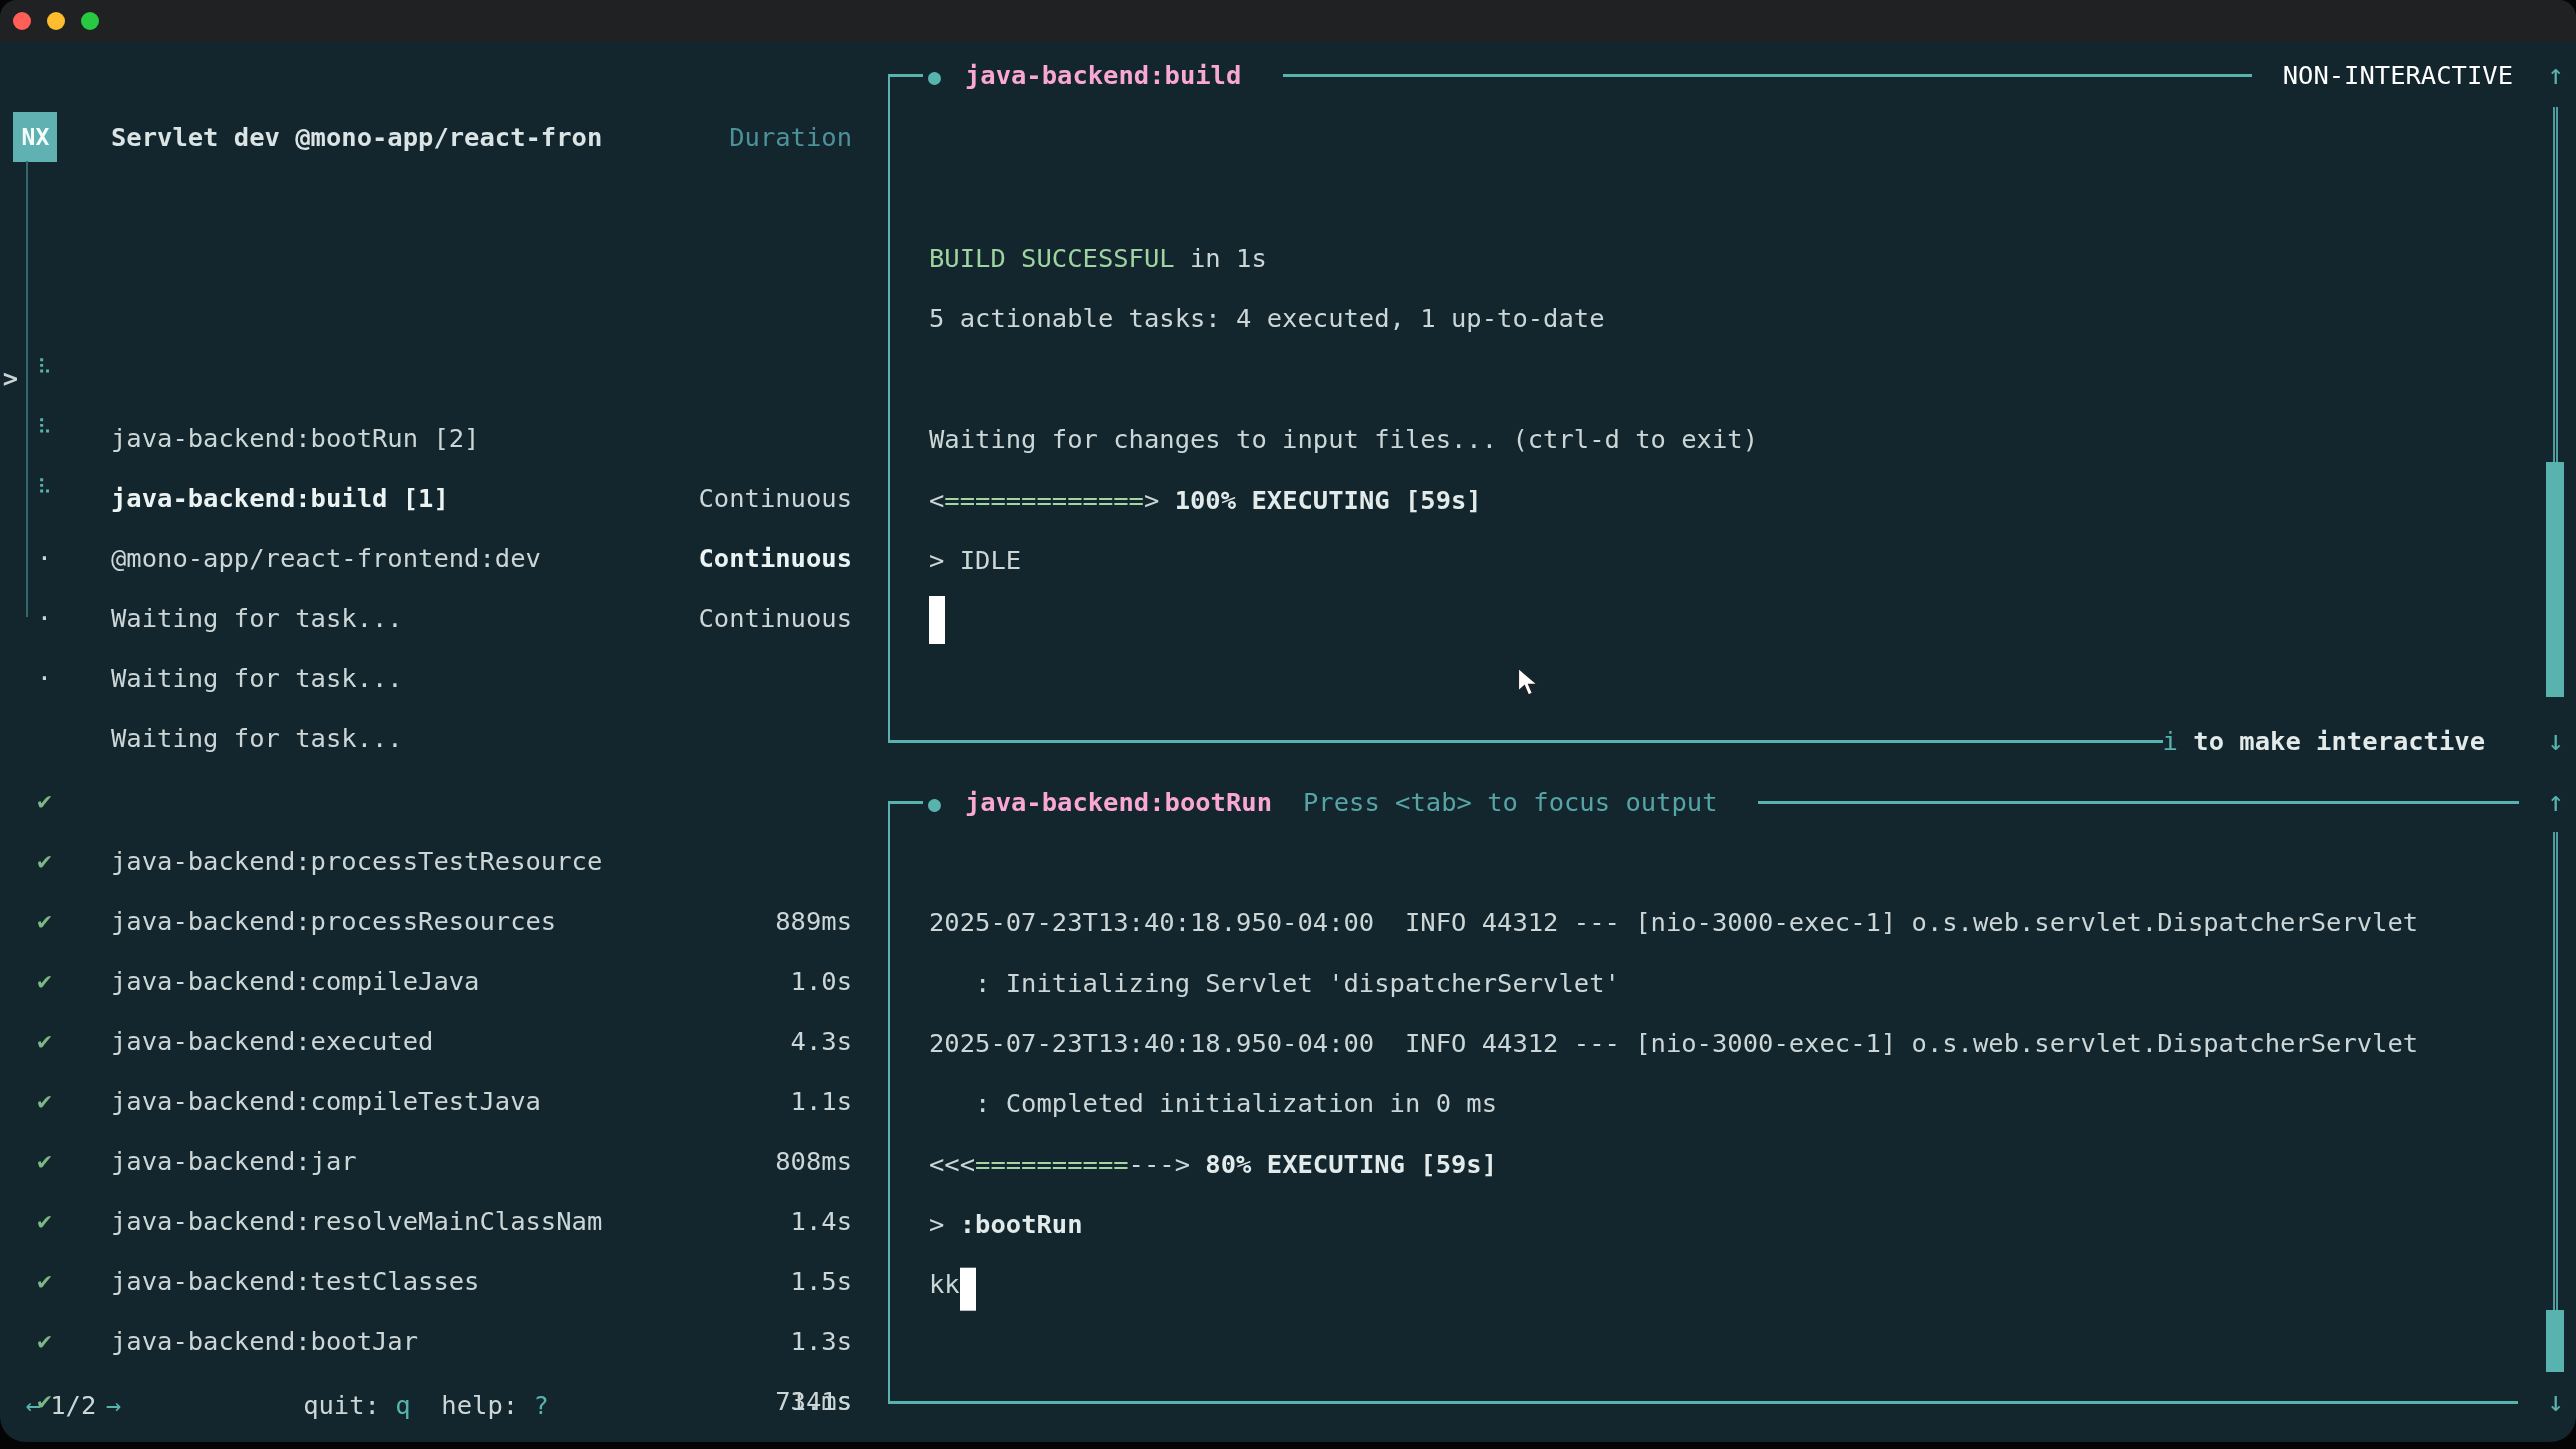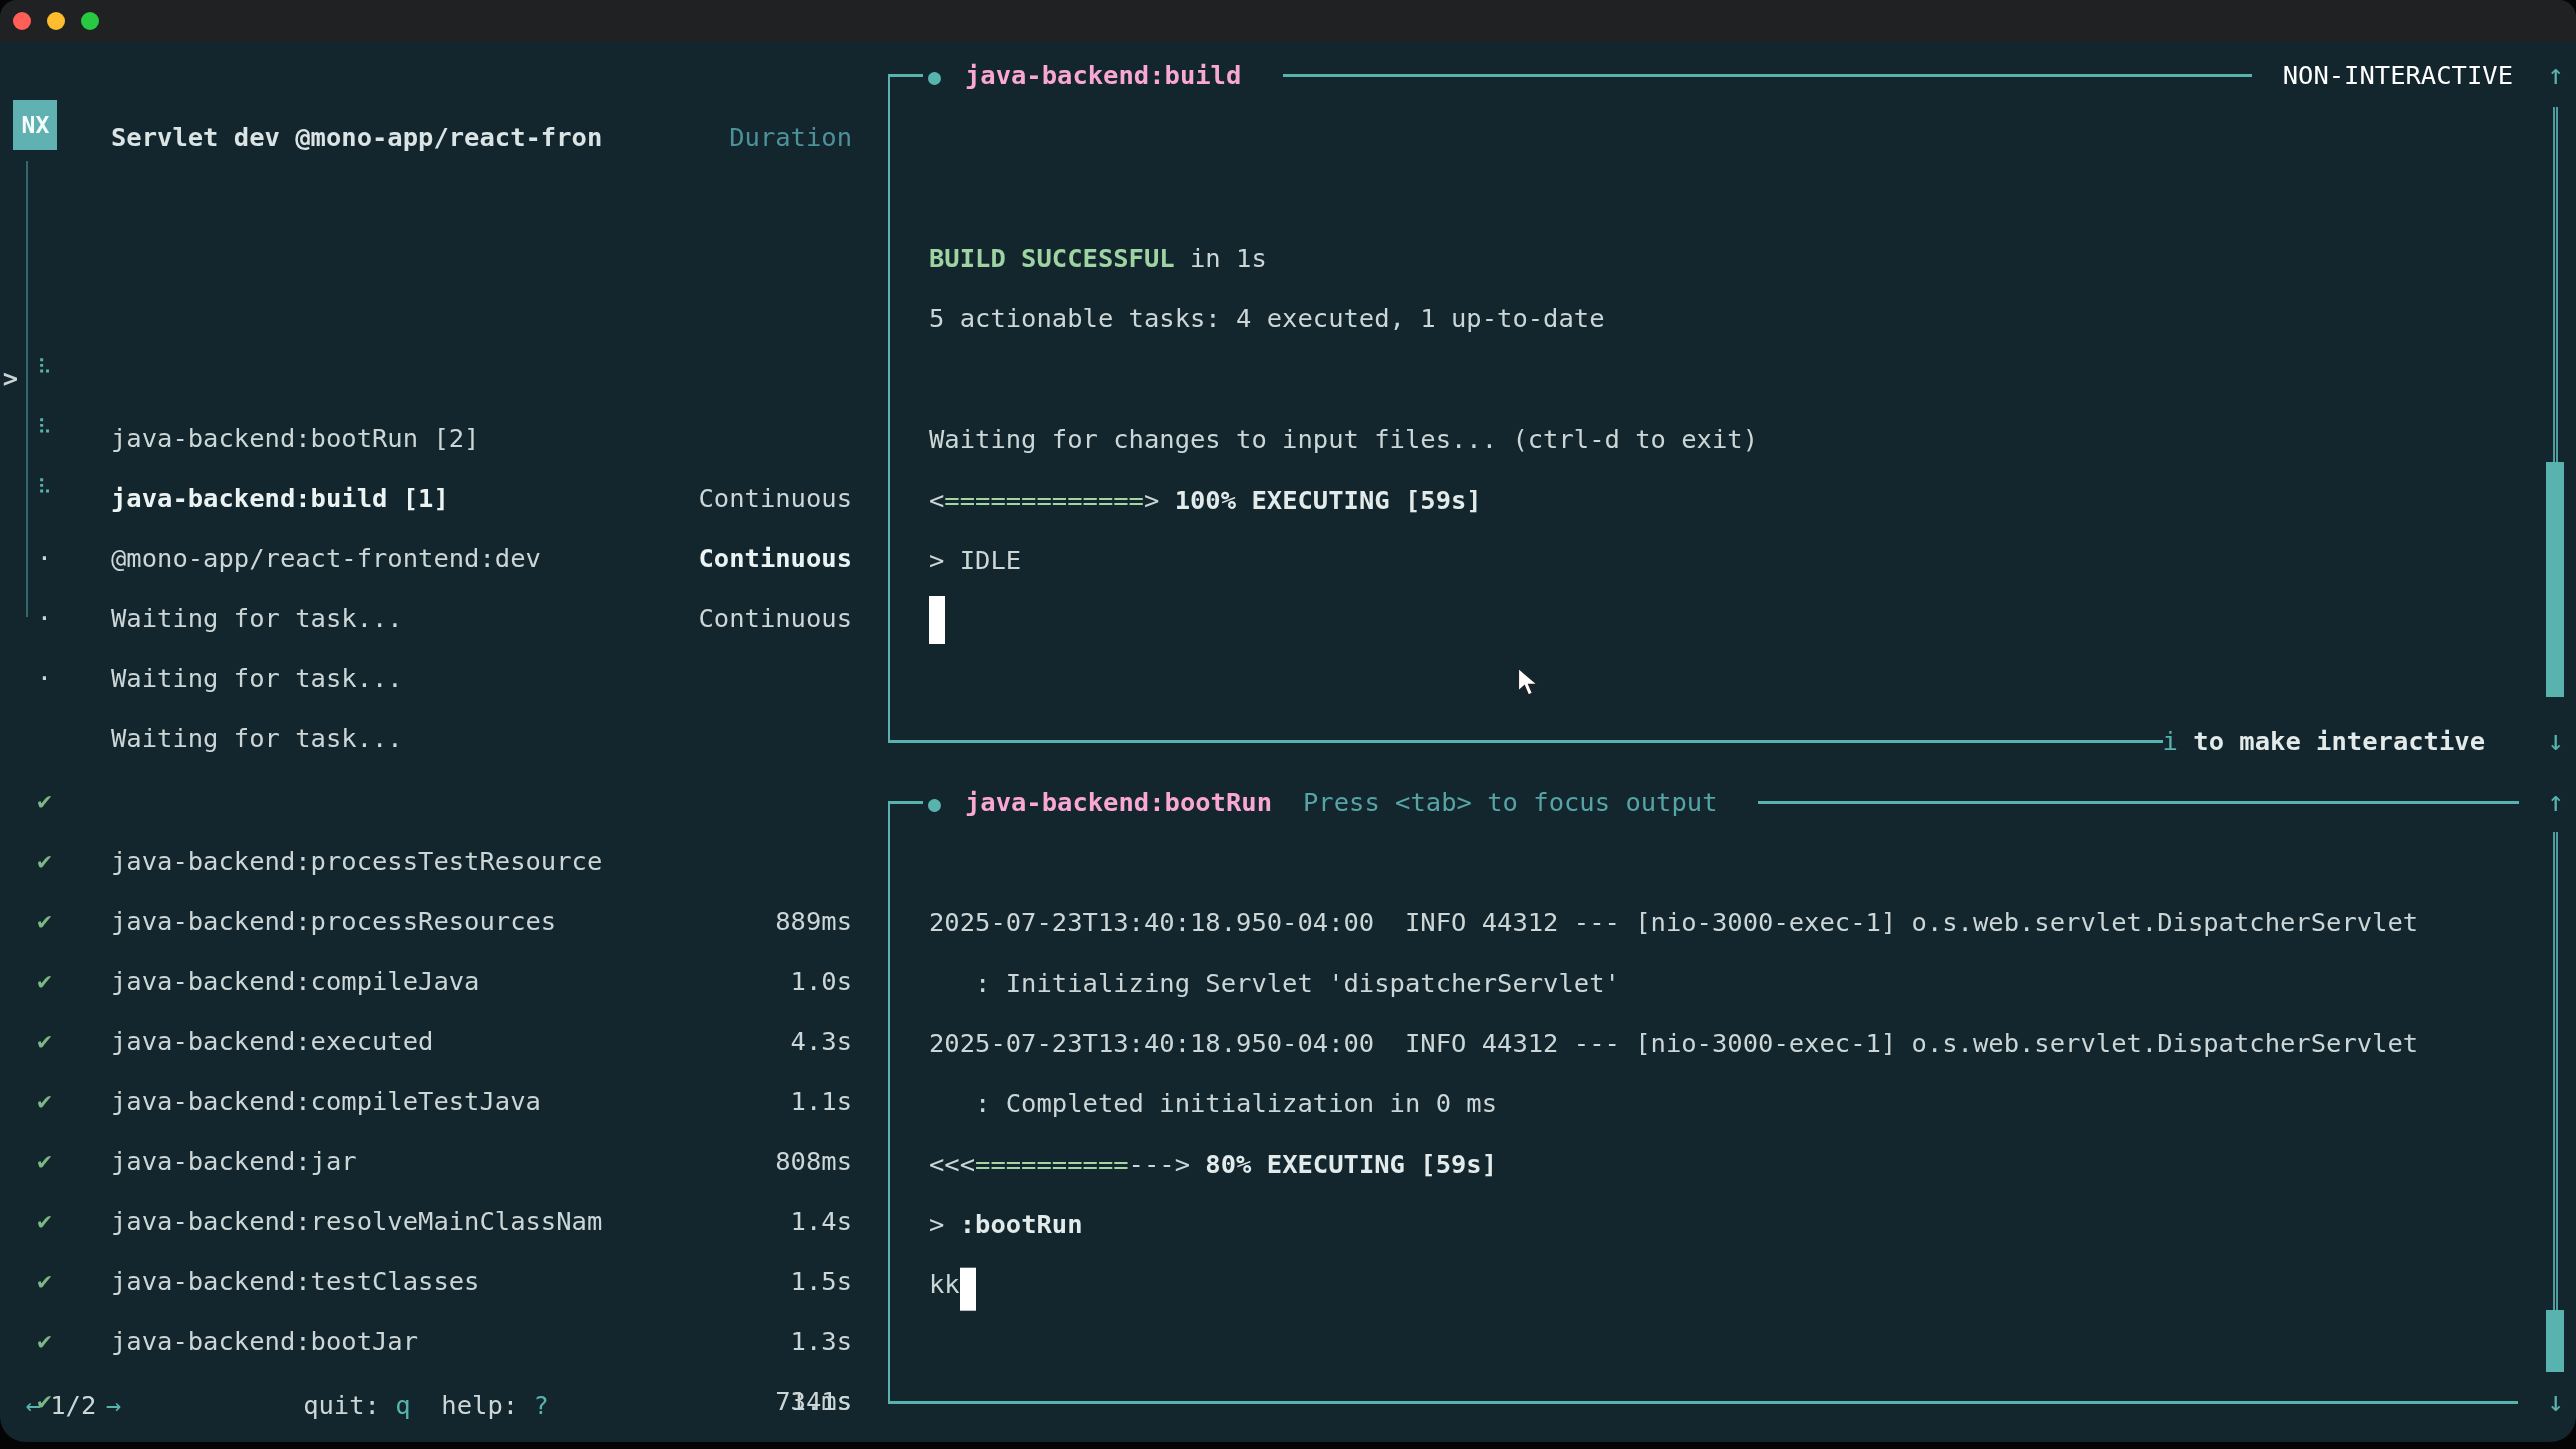--- a/index.html
+++ b/index.html
@@ -8,21 +8,21 @@
   }
   *{margin:0;padding:0;box-sizing:border-box}
   html,body{background:#050505;}
   .stage{position:relative;width:2576px;height:1449px;background:#050505;overflow:hidden;
          font-family:"DejaVu Sans Mono","Liberation Mono",monospace;font-size:25.5px;color:var(--text)}
   .window{position:absolute;left:0;top:0;width:2576px;height:1442px;background:var(--bg);
           border-radius:17.4px 17.4px 25.5px 25.5px;overflow:hidden}
   .titlebar{position:absolute;left:0;top:0;width:100%;height:42px;background:var(--titlebar)}
   .light{position:absolute;top:12px;width:18px;height:18px;border-radius:50%}
   
-  .nx-badge{position:absolute;left:13.4px;top:100px;width:44px;height:50px;background:#60b2b2;
+  .nx-badge{position:absolute;left:13.4px;top:112px;width:44px;height:50px;background:#60b2b2;
             color:#f5fbfb;font-weight:bold;font-size:23px;line-height:50px;text-align:center}
   .side-title{position:absolute;left:111px;top:107px;height:60px;line-height:60px;font-weight:bold;
               color:#dbe4e4;white-space:pre}
   .dur-head{position:absolute;left:0;top:107px;width:852px;height:60px;line-height:60px;
             text-align:right;color:var(--muted)}
   .guide{position:absolute;left:25.5px;top:161px;width:2px;height:456px;background:#35686e}
   .tasklist{position:absolute;left:0;width:852px}
   #active-tasks{top:228px}
   #done-tasks{top:651px}
   .trow{position:relative;height:60px;line-height:60px;white-space:pre}
@@ -39,21 +39,21 @@
   .keyhints{position:absolute;left:0;top:1375px;width:852px;height:60px;line-height:60px;
             text-align:center;white-space:pre}
   .key{color:var(--accent)}
   
   .hl{position:absolute;height:2.7px;background:var(--accent)}
   .vl{position:absolute;width:2px;background:var(--accent)}
   .pline{position:absolute;height:60px;line-height:60px;white-space:pre}
   .dot{color:var(--accent);font-size:21.5px}
   .ptitle{font-weight:bold;color:#f9a8d4}
   .badge{color:#ffffff}
-  .green-b{color:var(--green);font-weight:bold}
+  .green-b{color:var(--green);font-weight:normal}
   .barfill{color:var(--bar)}
   .boldw{color:#e2eaea;font-weight:bold}
   .tealtxt{color:#56a4a6}
   .block-cursor{position:absolute;width:16px;height:48px;background:#ffffff}
   .inline-cursor{display:inline-block;width:16px;height:43px;background:#ffffff;vertical-align:middle;transform:translateY(2.7px)}
   .sb-arrow{position:absolute;left:2540px;width:32px;height:60px;line-height:60px;text-align:center;
             color:var(--accent);font-size:28px}
   .sb-track{position:absolute;left:2553px;width:5.4px;border-left:2px solid #4e9ea0;border-right:2px solid #4e9ea0}
   .sb-thumb{position:absolute;left:2546px;width:18px;background:var(--accent)}
   .mouse{position:absolute;left:1517px;top:667px}

